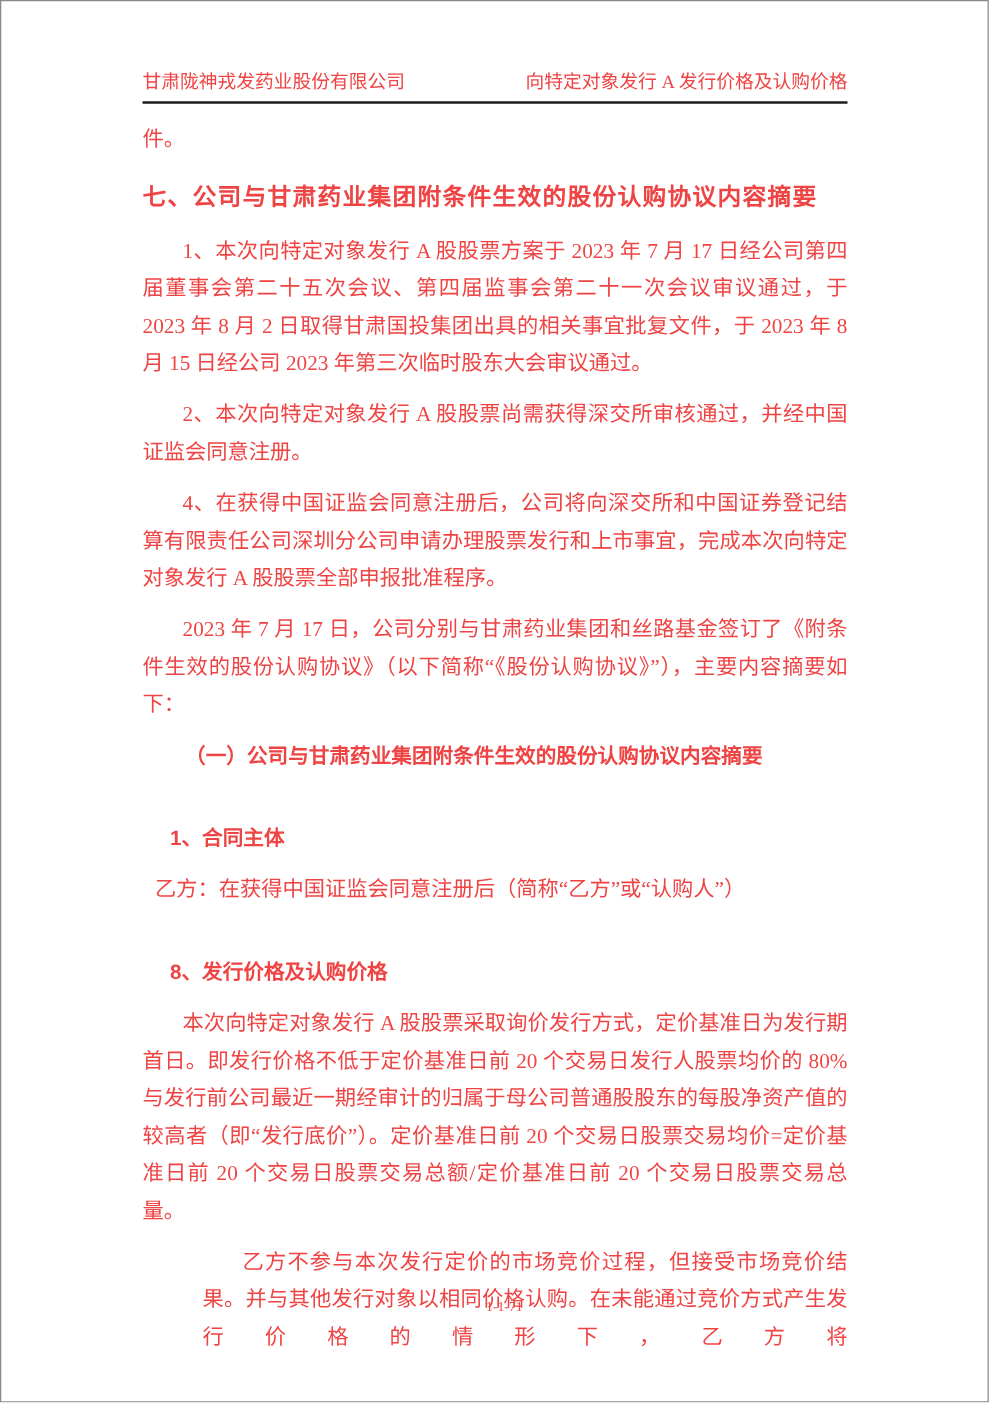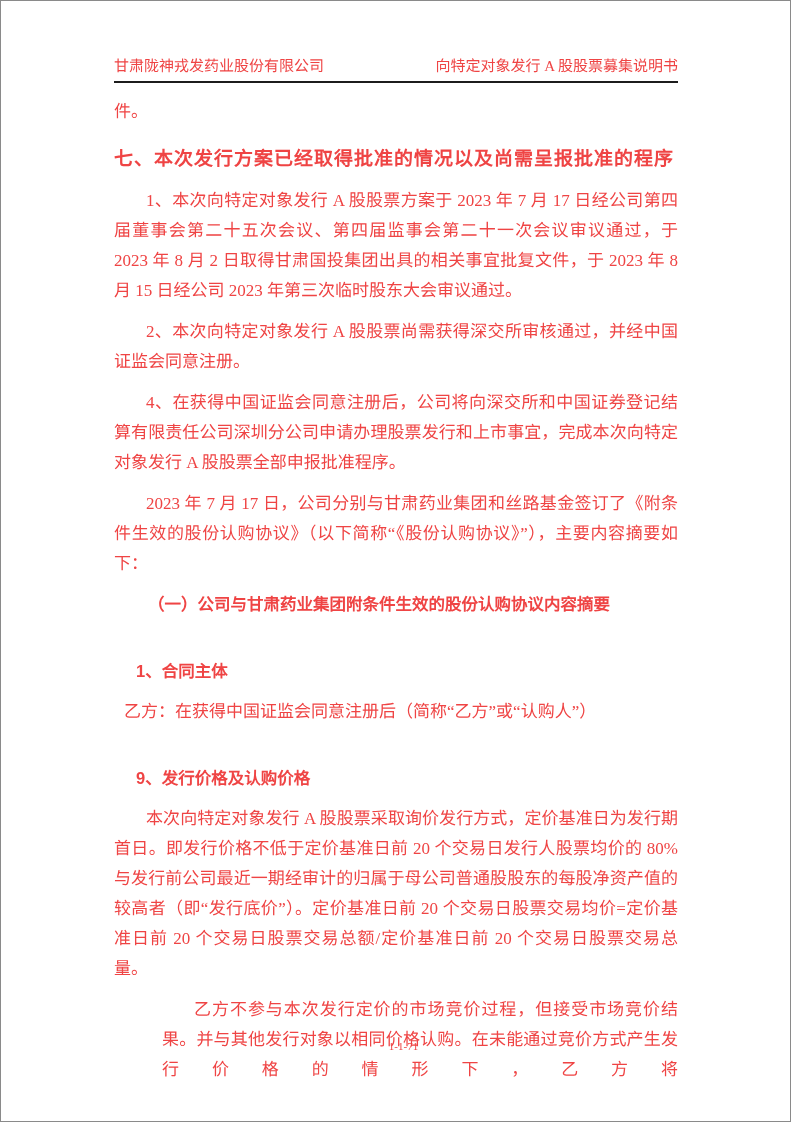--- a/index.html
+++ b/index.html
@@ -91,35 +91,35 @@
     font-size: 11px;
     line-height: 18px;
   }
 </style>
 </head>
 <body>
 
 <div class="page">
   <header class="doc-header">
     <span>甘肃陇神戎发药业股份有限公司</span>
-    <span>向特定对象发行 A 股股票募集说明书</span>
+    <span>向特定对象发行 A 发行价格及认购价格</span>
   </header>
 
   <main class="doc-body" id="doc-body">
 
   <div class="block fragment">件。</div>
-      <div class="block h1">七、本次发行方案已经取得批准的情况以及尚需呈报批准的程序</div>
+      <div class="block h1">七、公司与甘肃药业集团附条件生效的股份认购协议内容摘要</div>
       <div class="block p">1、本次向特定对象发行 A 股股票方案于 2023 年 7 月 17 日经公司第四届董事会第二十五次会议、第四届监事会第二十一次会议审议通过，于 2023 年 8 月 2 日取得甘肃国投集团出具的相关事宜批复文件，于 2023 年 8 月 15 日经公司 2023 年第三次临时股东大会审议通过。</div>
       <div class="block p">2、本次向特定对象发行 A 股股票尚需获得深交所审核通过，并经中国证监会同意注册。</div>
       <div class="block p">4、在获得中国证监会同意注册后，公司将向深交所和中国证券登记结算有限责任公司深圳分公司申请办理股票发行和上市事宜，完成本次向特定对象发行 A 股股票全部申报批准程序。</div>
       <div class="block p">2023 年 7 月 17 日，公司分别与甘肃药业集团和丝路基金签订了《附条件生效的股份认购协议》（以下简称“《股份认购协议》”），主要内容摘要如下：</div>
       <div class="block h2">（一）公司与甘肃药业集团附条件生效的股份认购协议内容摘要</div>
       <div class="block h3">1、合同主体</div>
       <div class="block p-party">乙方：在获得中国证监会同意注册后（简称“乙方”或“认购人”）</div>
-      <div class="block h3">9、发行价格及认购价格</div>
+      <div class="block h3">8、发行价格及认购价格</div>
       <div class="block p">本次向特定对象发行 A 股股票采取询价发行方式，定价基准日为发行期首日。即发行价格不低于定价基准日前 20 个交易日发行人股票均价的 80%与发行前公司最近一期经审计的归属于母公司普通股股东的每股净资产值的较高者（即“发行底价”）。定价基准日前 20 个交易日股票交易均价=定价基准日前 20 个交易日股票交易总额/定价基准日前 20 个交易日股票交易总量。</div>
       <div class="block p p-cont">乙方不参与本次发行定价的市场竞价过程，但接受市场竞价结果。并与其他发行对象以相同价格认购。在未能通过竞价方式产生发行价格的情形下，乙方将</div>
     </main>
 
   <footer class="doc-footer">
     <span>1-1-71</span>
   </footer>
 </div>
 
 </body></html>

